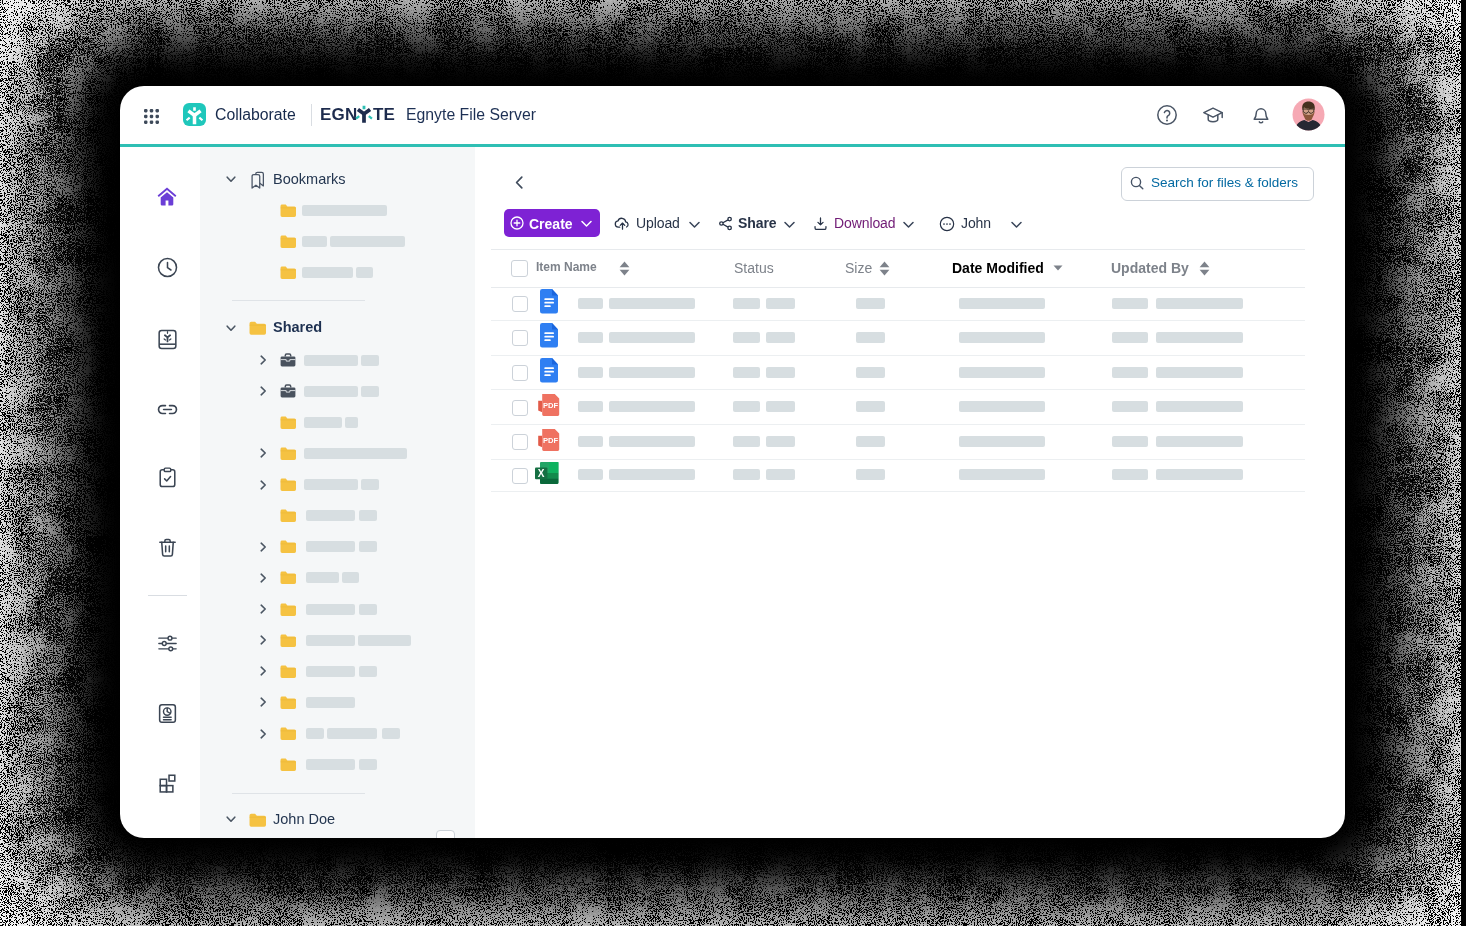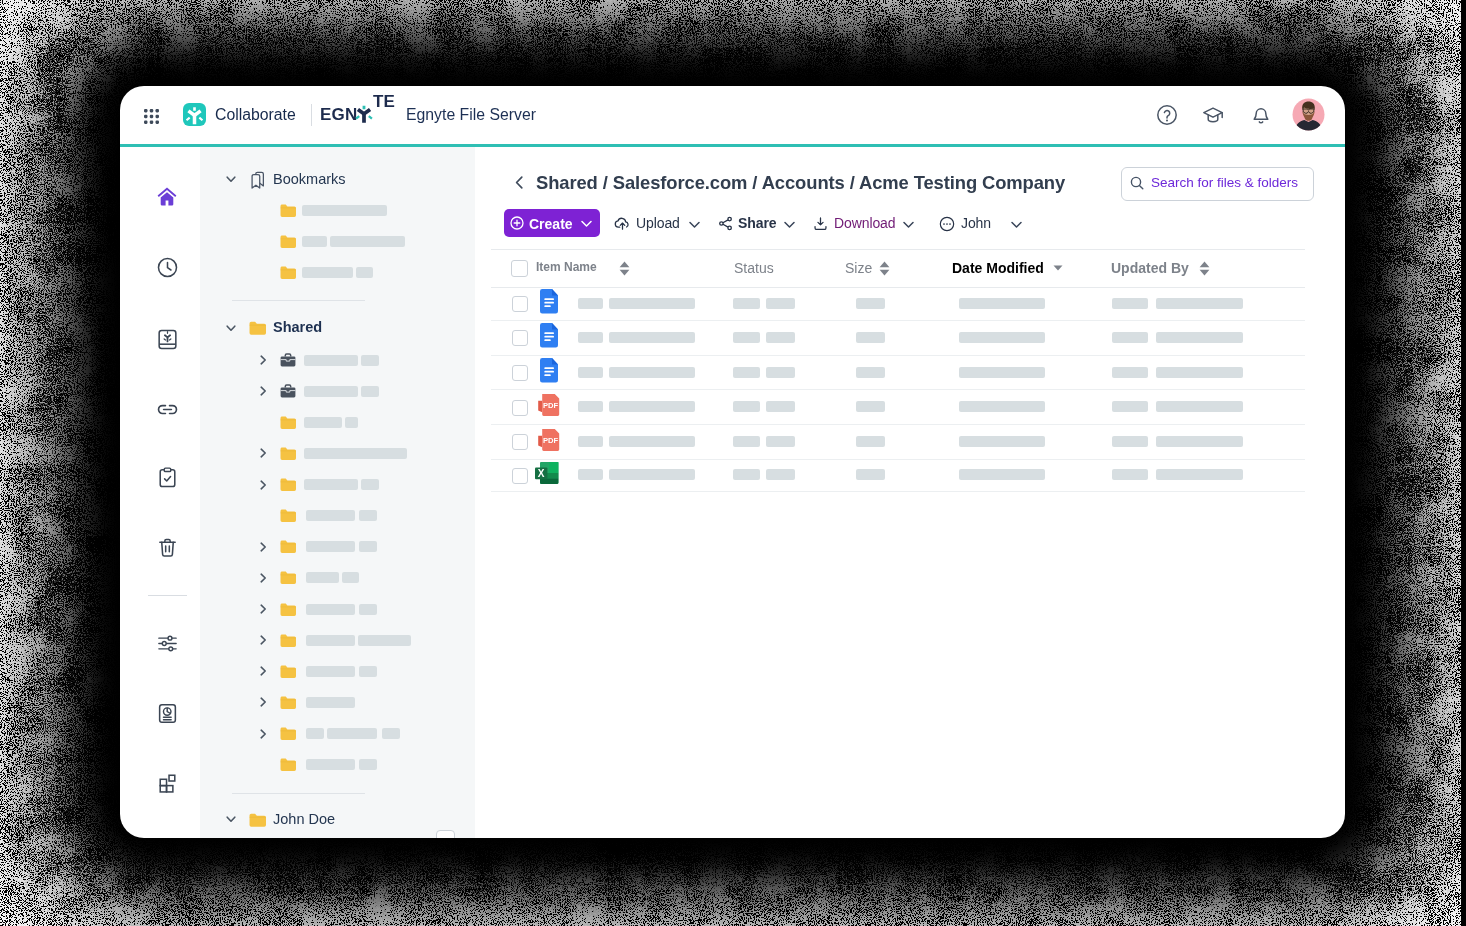--- a/index.html
+++ b/index.html
@@ -91,21 +91,21 @@
 <div class="abs" style="left:191px;top:18px;width:1px;height:22px;background:#d9dde2"></div>
 <div class="abs" style="left:200px;top:19px;font-size:17px;letter-spacing:0.2px;color:#1d2b4d;font-weight:700">EGN</div>
 <svg class="abs" style="left:229.5px;top:12.5px" width="28" height="28" viewBox="0 0 24 24">
       <g fill="none" stroke-linecap="butt">
         <path d="M12 20.4V12.6" stroke="#1d2b4d" stroke-width="3.2"></path>
         <path d="M13.1 13.5L6.8 8.9M10.9 13.5L17.2 8.9" stroke="#1d2b4d" stroke-width="3.2"></path>
         <path d="M12 5.8v3" stroke="#2fbfb4" stroke-width="2.40"></path>
         <path d="M7.9 14.7l-2.7 2.2M16.1 14.7l2.7 2.2" stroke="#2fbfb4" stroke-width="1.92"></path>
       </g>
     </svg>
-<div class="abs" style="left:253px;top:6px;font-size:17px;letter-spacing:0.2px;color:#1d2b4d;font-weight:700">TE</div>
+<div class="abs" style="left:253px;top:19px;font-size:17px;letter-spacing:0.2px;color:#1d2b4d;font-weight:700">TE</div>
 <div class="abs" style="left:286px;top:20px;font-size:15.8px;color:#1d3054;font-weight:500">Egnyte File Server</div>
 <svg class="abs" style="left:1036px;top:18px" width="22" height="22" viewBox="0 0 22 22">
       <circle cx="11" cy="11" r="9.2" fill="none" stroke="#4a5565" stroke-width="1.5"></circle>
       <path d="M8.4 8.6a2.7 2.7 0 113.8 3.1c-.8.5-1.2 1-1.2 1.9v.5" fill="none" stroke="#4a5565" stroke-width="1.5" stroke-linecap="round"></path>
       <circle cx="11" cy="16.4" r="1" fill="#4a5565"></circle>
     </svg>
 <svg class="abs" style="left:1081px;top:17px" width="24" height="24" viewBox="0 0 24 24">
 <g fill="none" stroke="#4a5565" stroke-width="1.5" stroke-linejoin="round" stroke-linecap="round">
 <path d="M12 5.2L21.2 9.7 12 14.2 2.8 9.7z"></path>
 <path d="M7.2 11.9v4.4c0 1.3 2.1 2.4 4.8 2.4s4.8-1.1 4.8-2.4v-4.4"></path>
@@ -354,27 +354,26 @@
     </svg>
 <svg class="abs" style="left:129px;top:726.5px" width="17" height="14" viewBox="0 0 16 13">
       <path d="M0.5 2.2C0.5 1.3 1.2 0.6 2.1 0.6h3.6l1.7 1.9h7a1.6 1.6 0 011.6 1.6v7.2a1.6 1.6 0 01-1.6 1.6H2.1a1.6 1.6 0 01-1.6-1.6z" fill="#f5c242"></path>
       <path d="M0.5 3.4h15.5v0.9H0.5z" fill="#eab431" opacity="0.55"></path>
     </svg>
 <div class="abs" style="left:153px;top:724.5px;font-size:14.5px;color:#243650">John Doe</div>
 <div class="abs" style="left:316px;top:744px;width:17px;height:10px;background:#fff;border:1px solid #ccd2d8;border-radius:4px"></div>
 <svg class="abs" style="left:392px;top:89px" width="15" height="15" viewBox="0 0 15 15">
 <path d="M9.8 2.2L4.6 7.5l5.2 5.3" fill="none" stroke="#3f4b5c" stroke-width="1.7" stroke-linecap="round" stroke-linejoin="round"></path>
     </svg>
-<div class="abs" style="left:416px;top:86px;font-size:18.4px;font-weight:700;color:#323e4f;letter-spacing:-0.1px">Shared / Salesforce.com / Accounts / Acme Testing Company</div>
 <div class="abs" style="left:1001px;top:81px;width:191px;height:32px;border:1px solid #ccd2d9;border-radius:6px;background:#fff"></div>
 <svg class="abs" style="left:1009px;top:89px" width="16" height="16" viewBox="0 0 16 16">
 <circle cx="7" cy="7" r="4.6" fill="none" stroke="#475467" stroke-width="1.4"></circle>
 <path d="M10.4 10.4l3.4 3.4" stroke="#475467" stroke-width="1.4" stroke-linecap="round"></path>
     </svg>
-<div class="abs" style="left:1031px;top:89px;font-size:13.5px;color:#6d28d9">Search for files &amp; folders</div>
+<div class="abs" style="left:1031px;top:89px;font-size:13.5px;color:#0369a1">Search for files &amp; folders</div>
 <div class="abs" style="left:384px;top:123px;width:96px;height:28px;background:#7e22d4;border-radius:5px"></div>
 <svg class="abs" style="left:390px;top:130px" width="14" height="14" viewBox="0 0 14 14">
 <circle cx="7" cy="7" r="6" fill="none" stroke="#fff" stroke-width="1.3"></circle>
 <path d="M7 4.2v5.6M4.2 7h5.6" stroke="#fff" stroke-width="1.3" stroke-linecap="round"></path>
     </svg>
 <div class="abs" style="left:409px;top:130px;font-size:14px;font-weight:600;color:#fff">Create</div>
 <svg class="abs" style="left:461px;top:134px" width="11" height="8" viewBox="0 0 11 8">
 <path d="M1 1.5l4.5 4.5L10 1.5" fill="none" stroke="#fff" stroke-width="1.5" stroke-linecap="round" stroke-linejoin="round"></path>
     </svg>
 <svg class="abs" style="left:494px;top:129px" width="17" height="17" viewBox="0 0 24 24">

